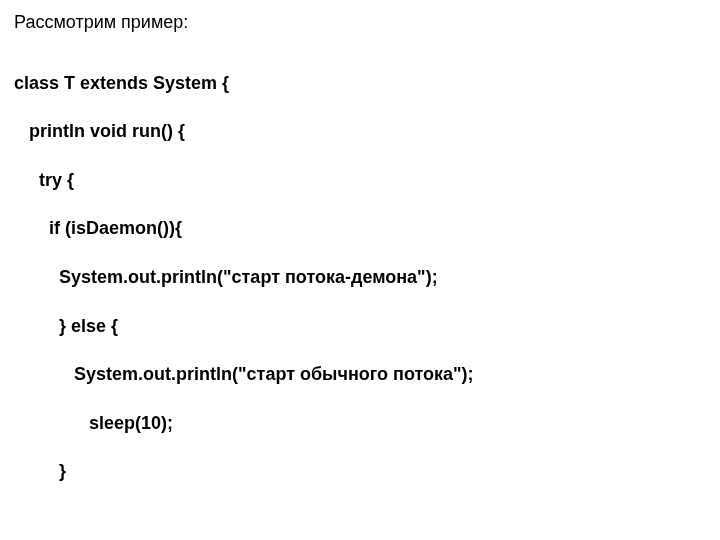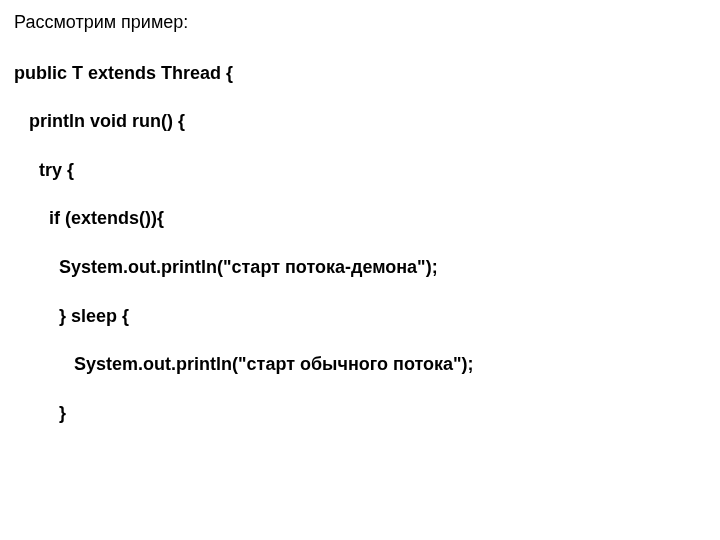--- a/index.html
+++ b/index.html
@@ -8,40 +8,41 @@
       height: 540px;
       background: #ffffff;
       font-family: Arial, Helvetica, sans-serif;
       font-size: 18px;
       line-height: 1.35;
       color: #000;
       padding: 10px 14px;
     }
     .intro {
       font-weight: normal;
-      margin-bottom: 2px;
+      margin-bottom: 12px;
     }
     .code {
       font-weight: bold;
       white-space: pre;
       font-family: Arial, Helvetica, sans-serif;
     }
   </style>
 </head>
 <body>
 
 <div class="intro">Рассмотрим пример:</div>
 <div class="code">
-<div>public T extends Thread {</div>
+<div>class T extends System {</div>
 <div>   println void run() {</div>
 <div>     try {</div>
-<div>       if (extends()){</div>
+<div>       if (isDaemon()){</div>
 <div>         System.out.println("старт потока-демона");</div>
-<div>         } sleep {</div>
+<div>         } else {</div>
 <div>            System.out.println("старт обычного потока");</div>
+<div>               sleep(10);</div>
 <div>         }</div>
 
 
 
 
 
 
 
 
 

